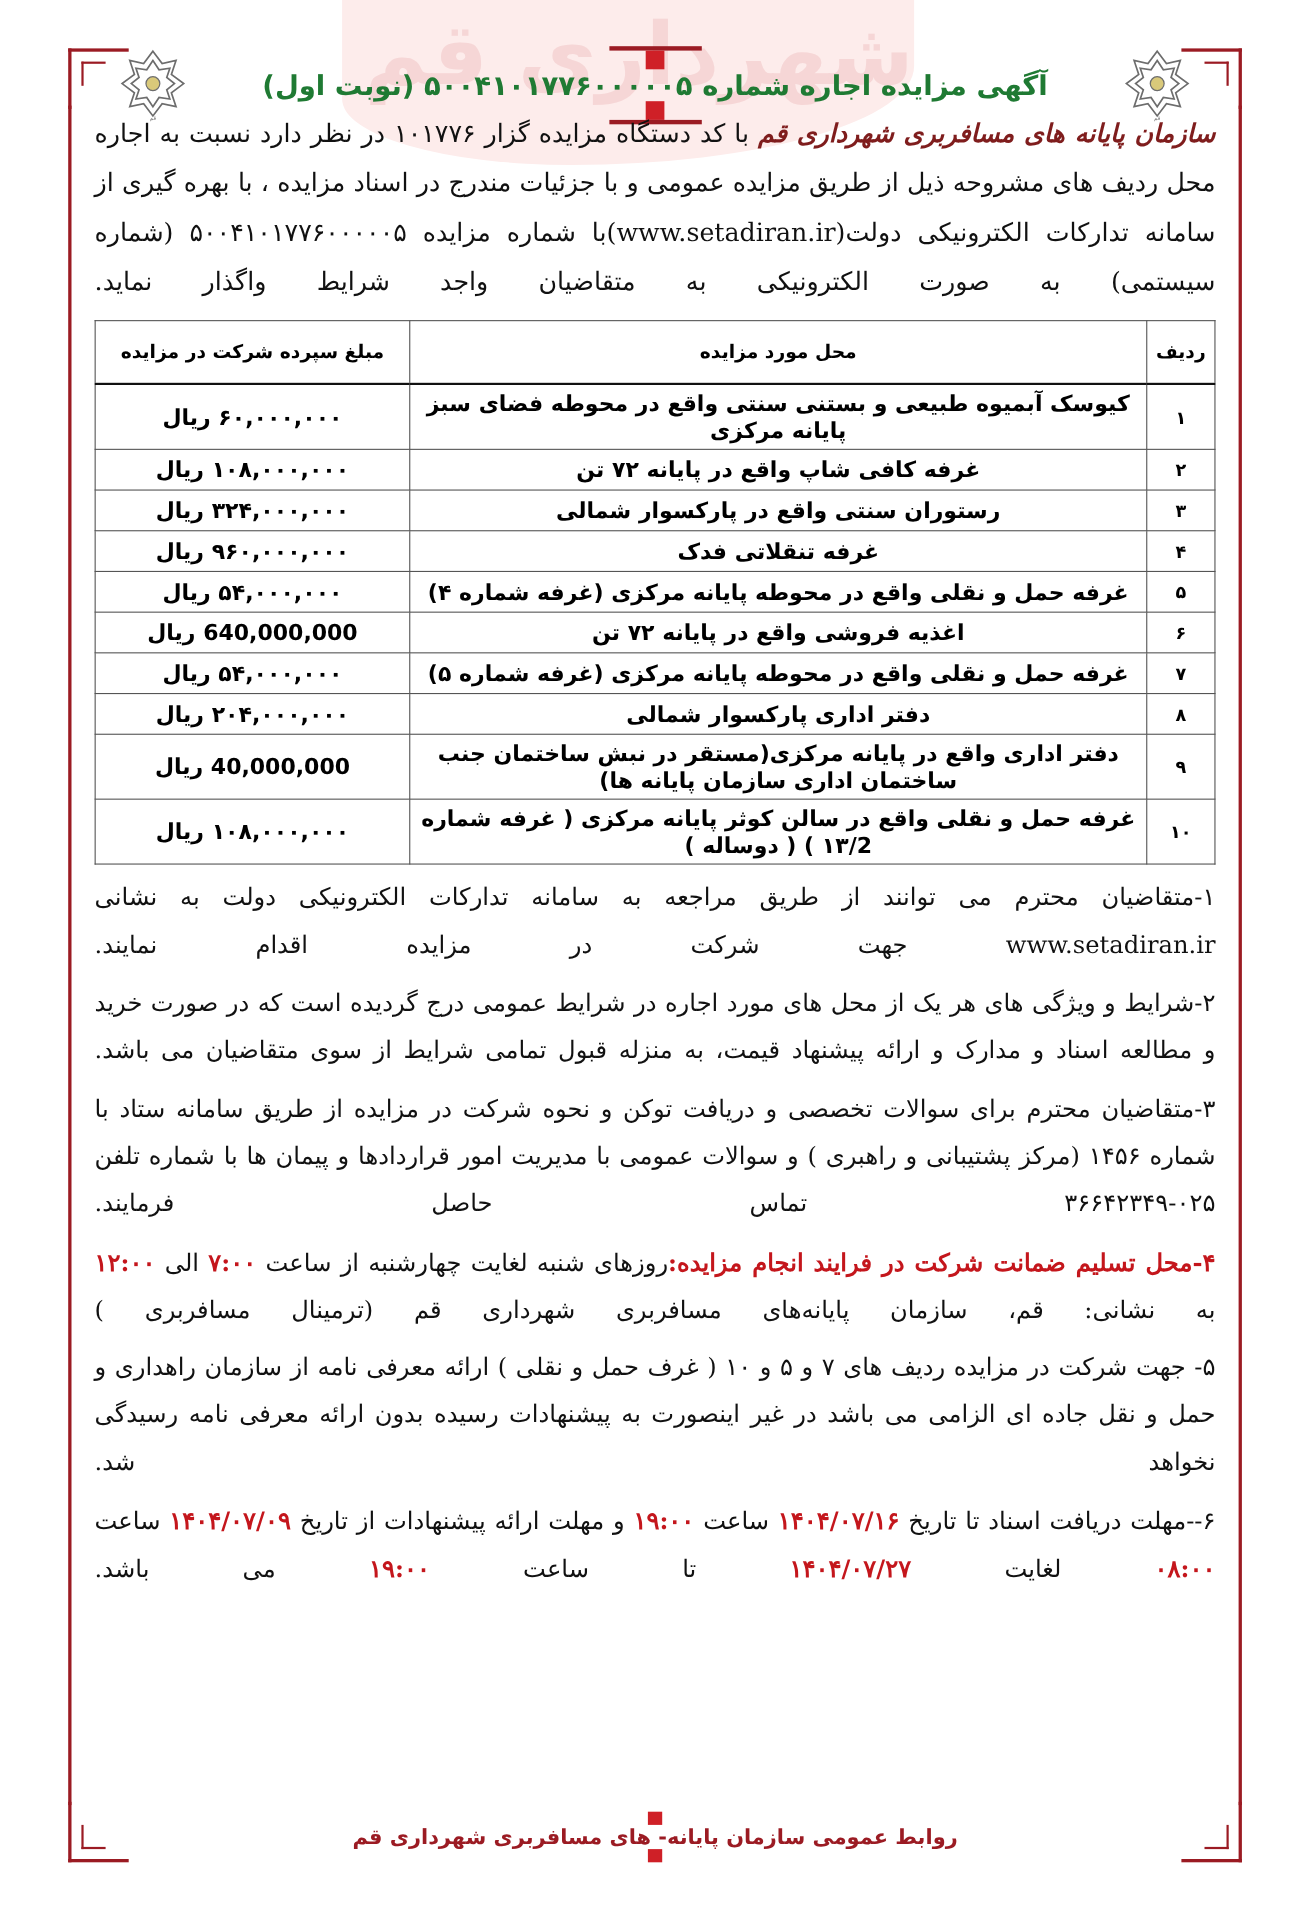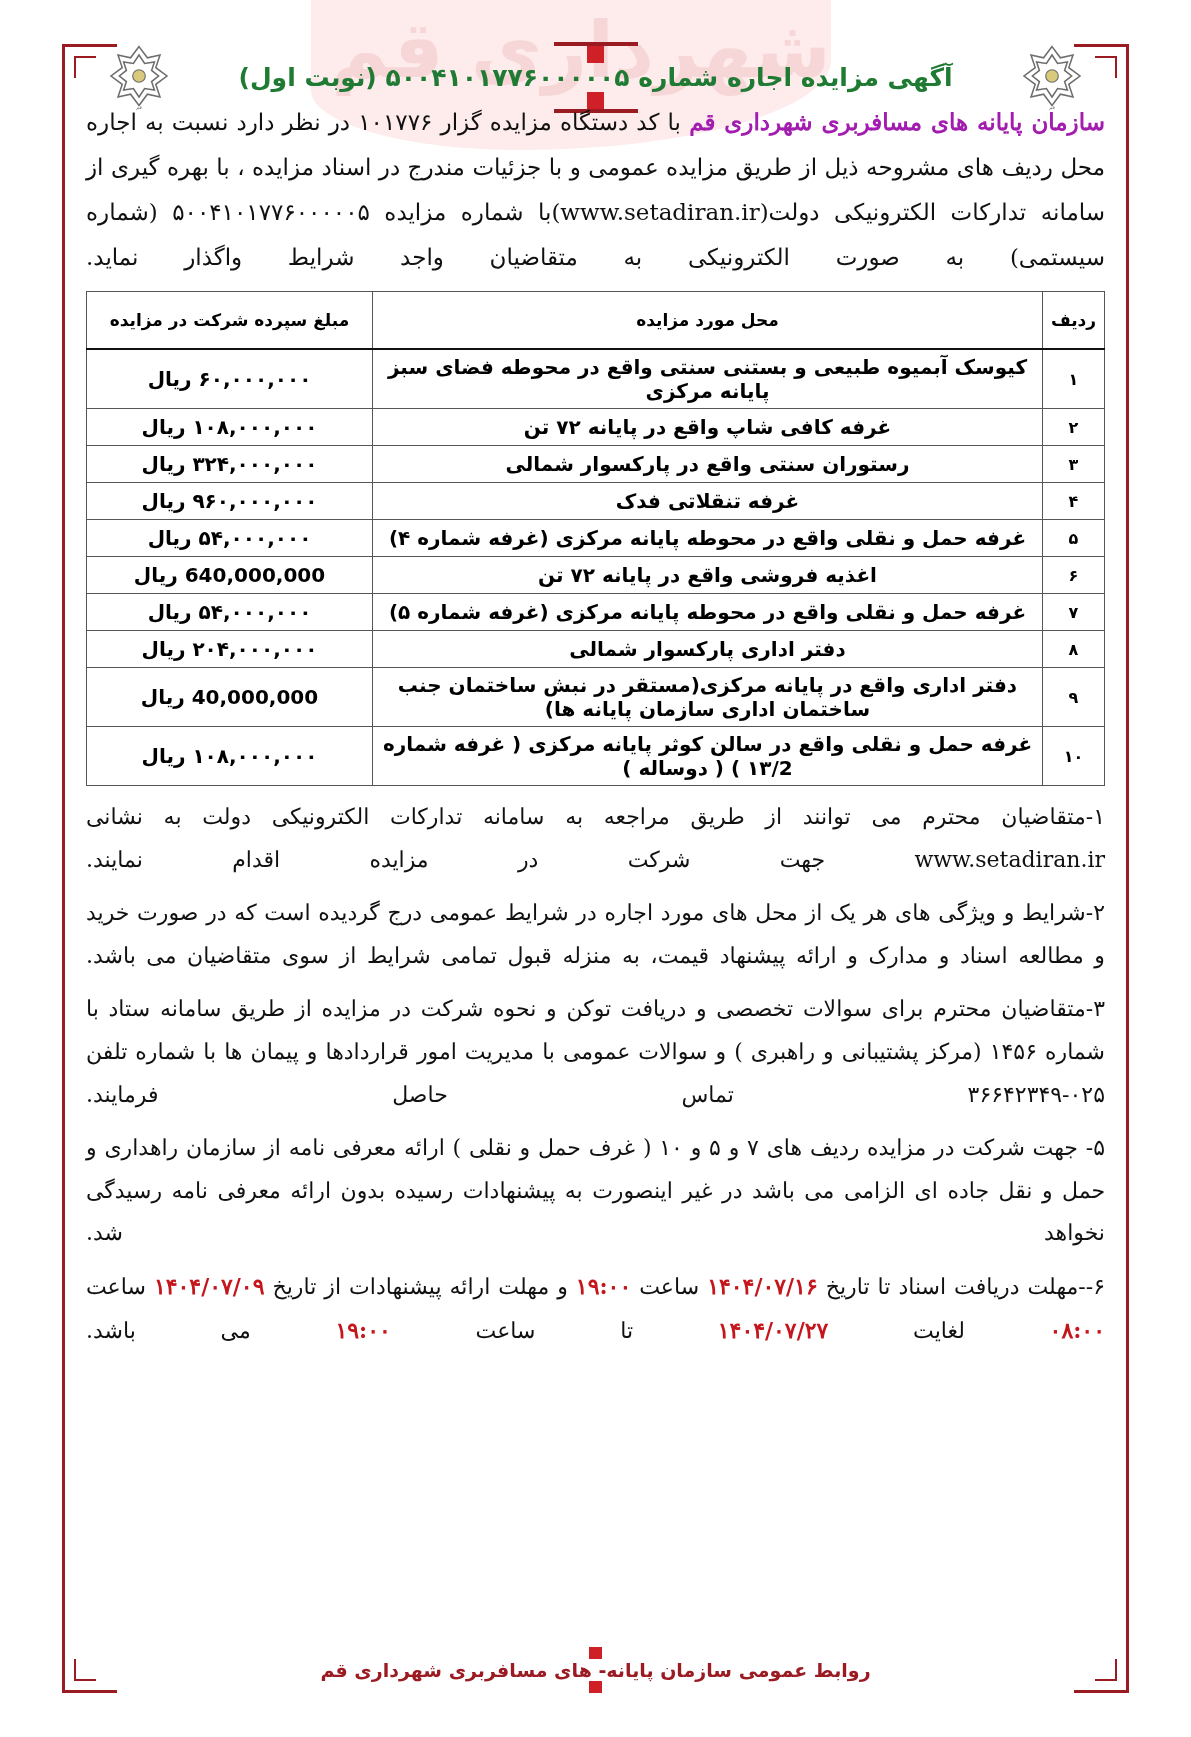--- a/index.html
+++ b/index.html
@@ -153,22 +153,23 @@
   .intro {
     font-size: 23px;
     line-height: 1.95;
     color: #111111;
     text-align: justify;
     text-align-last: justify;
     margin: 4px 0 12px 0;
     font-family: "DejaVu Serif", "Liberation Serif", serif;
   }
   .intro .org {
-    color: #a21caf;
-    font-weight: bold;
+    color: #7f1d1d;
+    font-weight: bold;
+    font-style: italic;
   }
   .ltr-inline {
     direction: ltr;
     unicode-bidi: isolate;
     display: inline-block;
     font-family: "DejaVu Serif", "Liberation Serif", serif;
   }
 
   
   table.auction {
@@ -358,20 +359,21 @@
         </tr>
       </tbody>
     </table>
 
     <p class="clause"><span>۱-متقاضیان محترم می توانند از طریق مراجعه به سامانه تدارکات الکترونیکی دولت به نشانی </span><span class="ltr-inline">www.setadiran.ir</span><span> جهت شرکت در مزایده اقدام نمایند.</span></p>
 
     <p class="clause">۲-شرایط و ویژگی های هر یک از محل های مورد اجاره در شرایط عمومی درج گردیده است که در صورت خرید و مطالعه اسناد و مدارک و ارائه پیشنهاد قیمت، به منزله قبول تمامی شرایط از سوی متقاضیان می باشد.</p>
 
     <p class="clause">۳-متقاضیان محترم برای سوالات تخصصی و دریافت توکن و نحوه شرکت در مزایده از طریق سامانه ستاد با شماره ۱۴۵۶ (مرکز پشتیبانی و راهبری ) و سوالات عمومی با مدیریت امور قراردادها و پیمان ها با شماره تلفن ۰۲۵-۳۶۶۴۲۳۴۹ تماس حاصل فرمایند.</p>
 
+    <p class="clause"><span class="rd-b">۴-محل تسلیم ضمانت شرکت در فرایند انجام مزایده:</span><span>روزهای شنبه لغایت چهارشنبه از ساعت </span><span class="rd">۷:۰۰</span><span> الی </span><span class="rd">۱۲:۰۰</span><span> به نشانی: قم، سازمان پایانه‌های مسافربری شهرداری قم (ترمینال مسافربری )</span></p>
 
     <p class="clause">۵- جهت شرکت در مزایده ردیف های ۷ و ۵ و ۱۰ ( غرف حمل و نقلی ) ارائه معرفی نامه از سازمان راهداری و حمل و نقل جاده ای الزامی می باشد در غیر اینصورت به پیشنهادات رسیده بدون ارائه معرفی نامه رسیدگی نخواهد شد.</p>
 
     <p class="clause"><span>۶--مهلت دریافت اسناد تا تاریخ </span><span class="rd">۱۴۰۴/۰۷/۱۶</span><span> ساعت </span><span class="rd">۱۹:۰۰</span><span> و مهلت ارائه پیشنهادات از تاریخ </span><span class="rd">۱۴۰۴/۰۷/۰۹</span><span> ساعت </span><span class="rd">۰۸:۰۰</span><span> لغایت </span><span class="rd">۱۴۰۴/۰۷/۲۷</span><span> تا ساعت </span><span class="rd">۱۹:۰۰</span><span> می باشد.</span></p>
 
   </div>
 
   <div id="footer">
     <div class="ftr-sq"></div>
     <div class="ftr-text">روابط عمومی سازمان پایانه- های مسافربری شهرداری قم</div>

